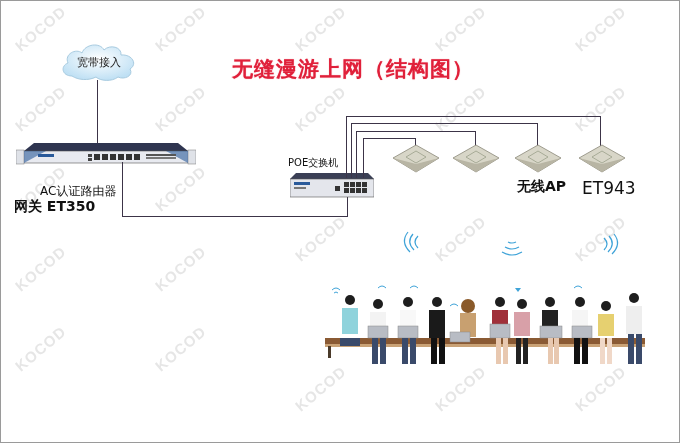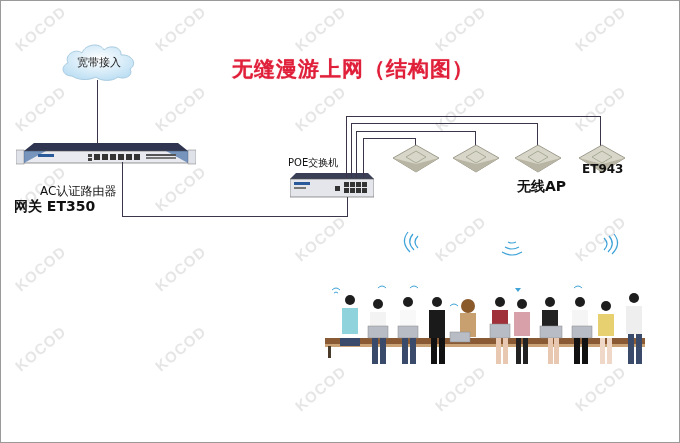--- a/index.html
+++ b/index.html
@@ -11,21 +11,21 @@
   .cloud-label{position:absolute;left:64px;top:55px;width:70px;text-align:center;font-size:11px;color:#222;}
   .line{position:absolute;background:#3c3448;}
   .router{position:absolute;left:16px;top:141px;width:180px;height:26px;}
   .switch{position:absolute;left:290px;top:173px;width:84px;height:26px;}
   .ap{position:absolute;width:48px;height:30px;}
   .lbl{position:absolute;color:#111;}
   .lbl-ac{left:40px;top:183px;font-size:12px;}
   .lbl-gw{left:14px;top:198px;font-size:14px;font-weight:bold;}
   .lbl-poe{left:288px;top:156px;font-size:10px;}
   .lbl-ap{left:517px;top:178px;font-size:14px;font-weight:bold;text-align:right;}
-  .lbl-et{left:582px;top:162px;font-size:12px;font-weight:bold;}
+  .lbl-et{left:582px;top:178px;font-size:17px;font-weight:normal;}
   .people{position:absolute;left:310px;top:280px;width:360px;height:100px;}
   .wifi{position:absolute;}
 </style>
 </head>
 <body>
 
 <div class="frame"></div>
 
 <div>
   <span class="wm" style="left:10px;top:20px">KOCOD</span>

